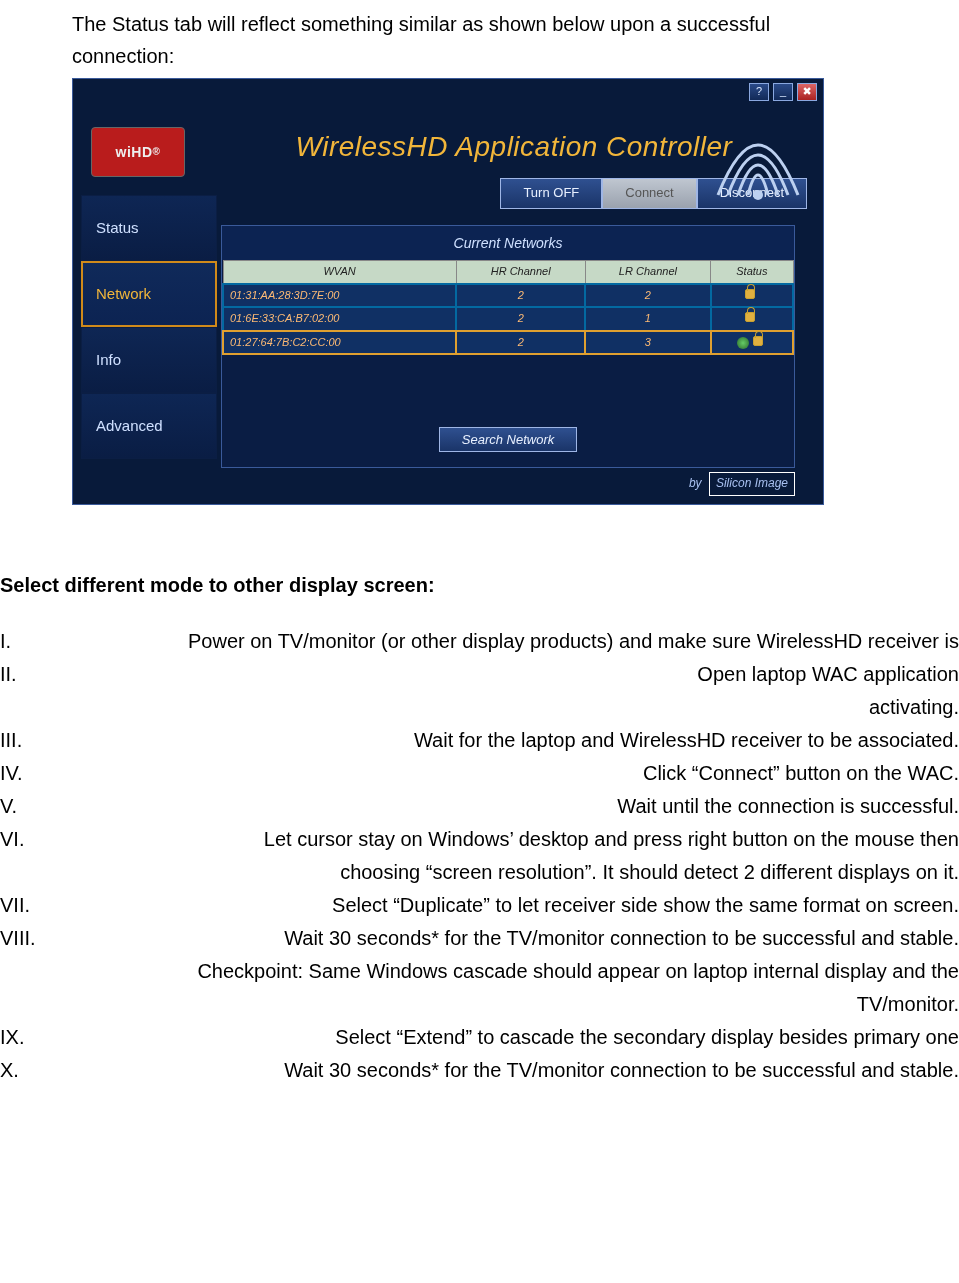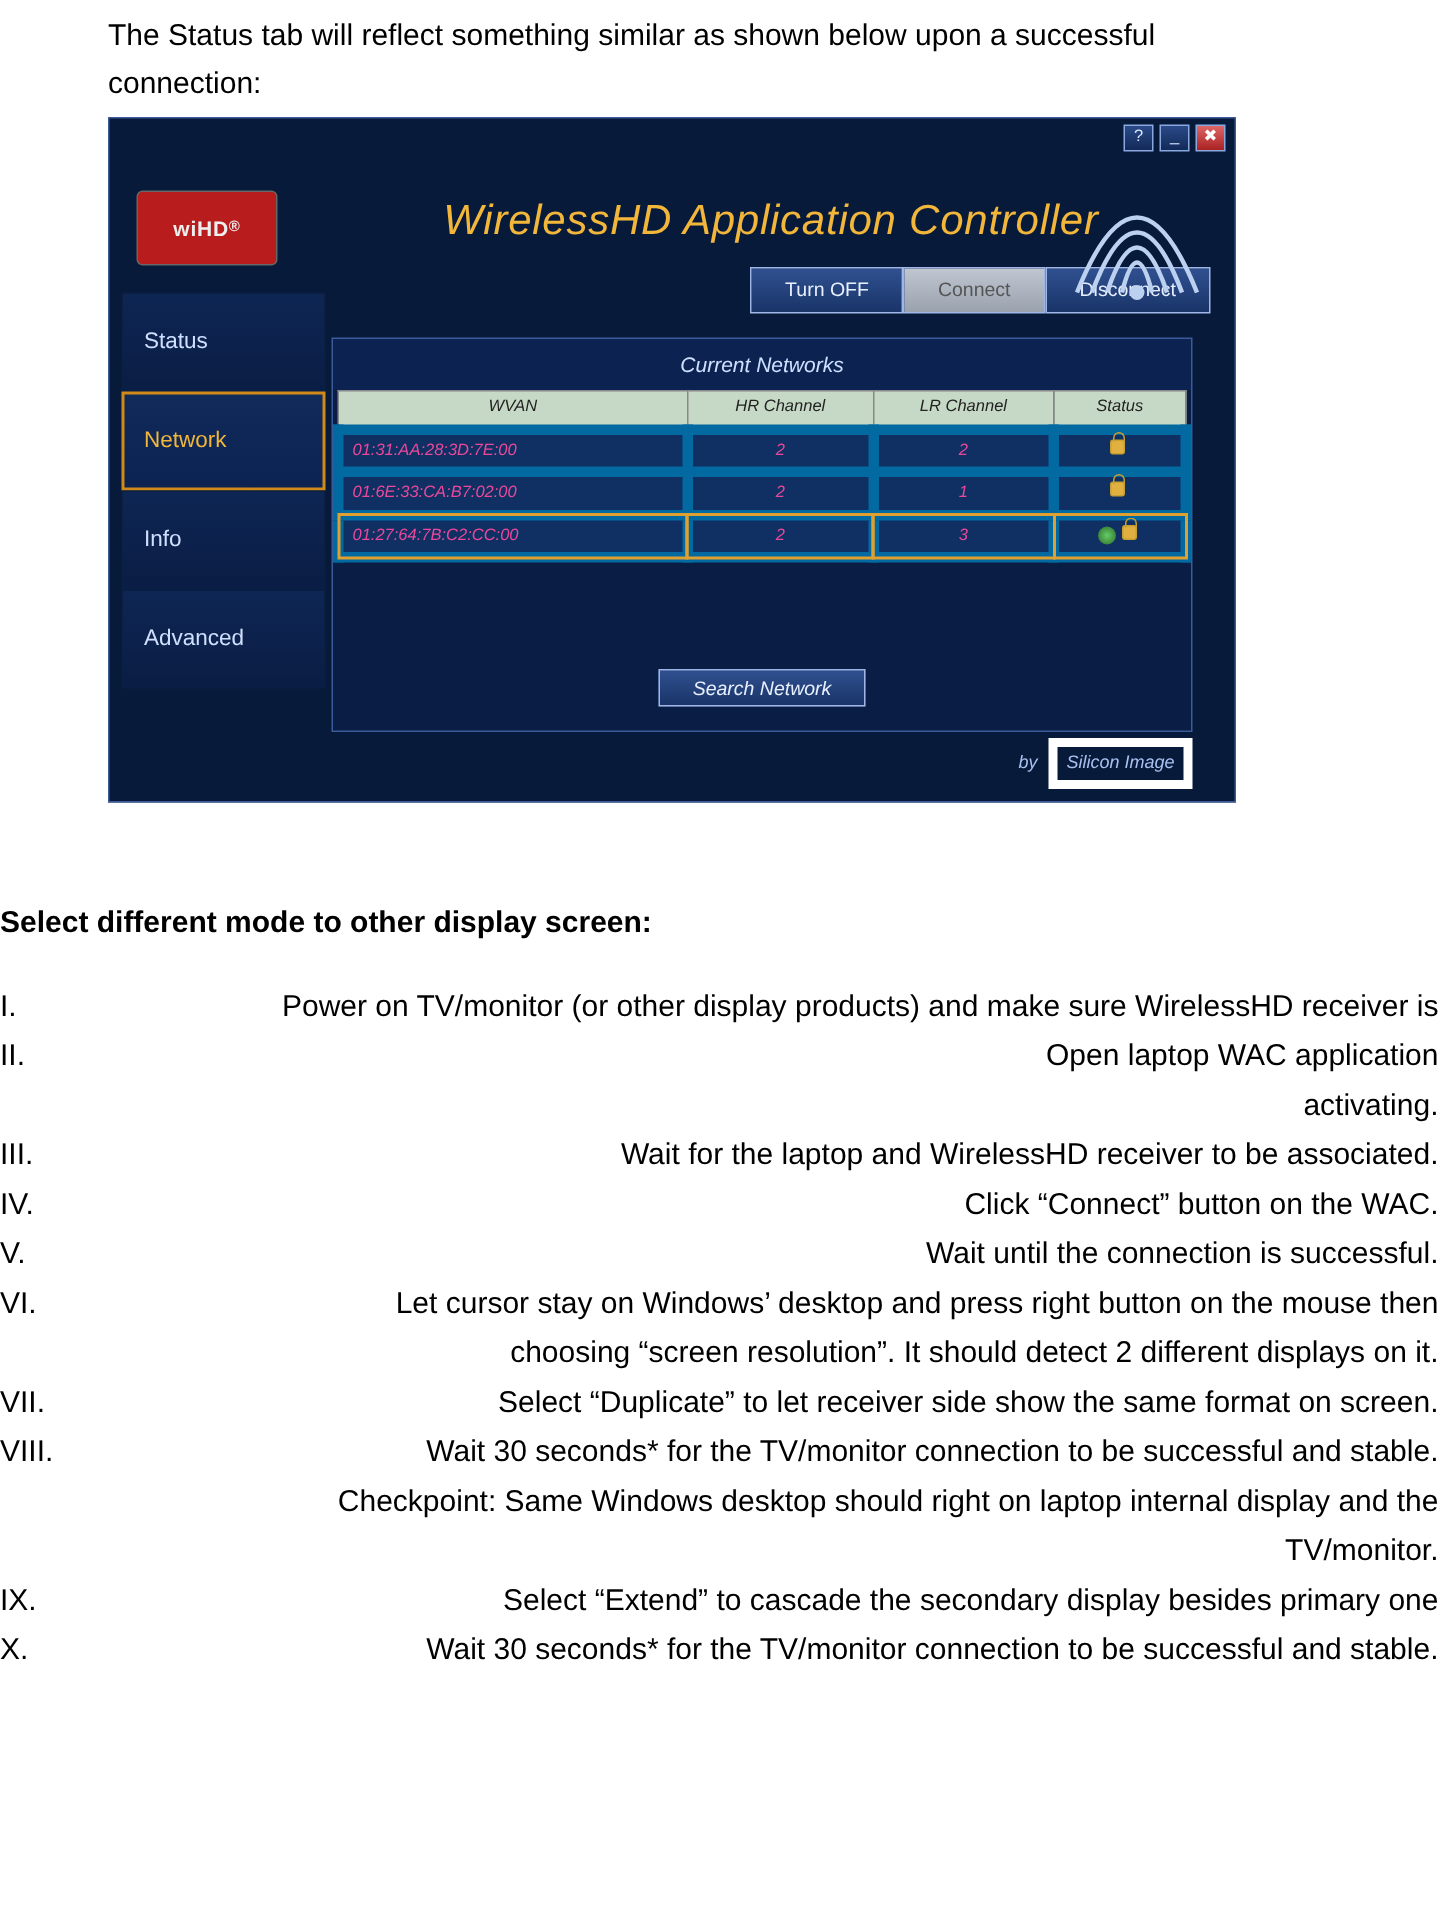--- a/index.html
+++ b/index.html
@@ -80,22 +80,22 @@
     padding:6px 0 6px 0; background:#0c2352;
   }
   table.net {
     width:100%; border-collapse:collapse; font-size:11px;
   }
   table.net th {
     background:#c6d9c6; color:#222; font-weight:normal;
     border:1px solid #888; padding:2px 4px;
   }
   table.net td {
-    background:#103064; color:#ec4899;
-    border:7px solid #0369a1; padding:2px 6px; white-space:nowrap;
+    background:#103064; color:#fdba74;
+    border:2px solid #0369a1; padding:2px 6px; white-space:nowrap;
   }
   table.net tr.sel td { outline:2px solid #e0a030; outline-offset:-1px; }
   .lock-ic {
     display:inline-block; width:10px; height:10px; border:1px solid #c8a030;
     border-radius:2px; background:#e0b040; margin-right:4px; position:relative;
   }
   .lock-ic::before {
     content:""; position:absolute; top:-6px; left:1px; width:6px; height:6px;
     border:1px solid #c8a030; border-bottom:none; border-radius:4px 4px 0 0;
   }
@@ -104,21 +104,21 @@
     background:radial-gradient(circle,#6c6,#2a6a2a); margin-right:4px;
     vertical-align:middle;
   }
   .panel-gap { height: 62px; }
   .search-row { text-align:center; padding: 4px 0 14px 0; }
   .by-row {
     text-align:right; padding: 4px 12px 8px 0; color:#a8c0f0;
     font-size:12px; font-style:italic;
   }
   .by-row .si {
-    display:inline-block; border:6px solid #ffffff; padding:1px 6px;
+    display:inline-block; border:1px solid #ffffff; padding:1px 6px;
     font-style:italic; margin-left:4px;
   }
   
   .heading { font-weight:bold; margin: 64px 0 24px 0; }
   .list-item { display:flex; margin: 0 0 0 0; line-height:1.65; }
   .rn { width:72px; flex:0 0 72px; }
   .li-text { flex:1;text-align:right; }
   .cont { margin-left:0; }
 </style>
 </head>
@@ -244,21 +244,21 @@
   <div class="list-item">
       <span class="rn">VII.</span>
       <span class="li-text">Select “Duplicate” to let receiver side show the same format on screen.</span>
     </div>
   <div class="list-item">
       <span class="rn">VIII.</span>
       <span class="li-text">Wait 30 seconds* for the TV/monitor connection to be successful and stable.</span>
     </div>
   <div class="list-item">
       <span class="rn"></span>
-      <span class="li-text">Checkpoint: Same Windows desktop should right on laptop internal display and the</span>
+      <span class="li-text">Checkpoint: Same Windows cascade should appear on laptop internal display and the</span>
     </div>
   <div class="list-item cont">
       <span class="li-text">TV/monitor.</span>
     </div>
   <div class="list-item">
       <span class="rn">IX.</span>
       <span class="li-text">Select “Extend” to cascade the secondary display besides primary one</span>
     </div>
   <div class="list-item">
       <span class="rn">X.</span>

